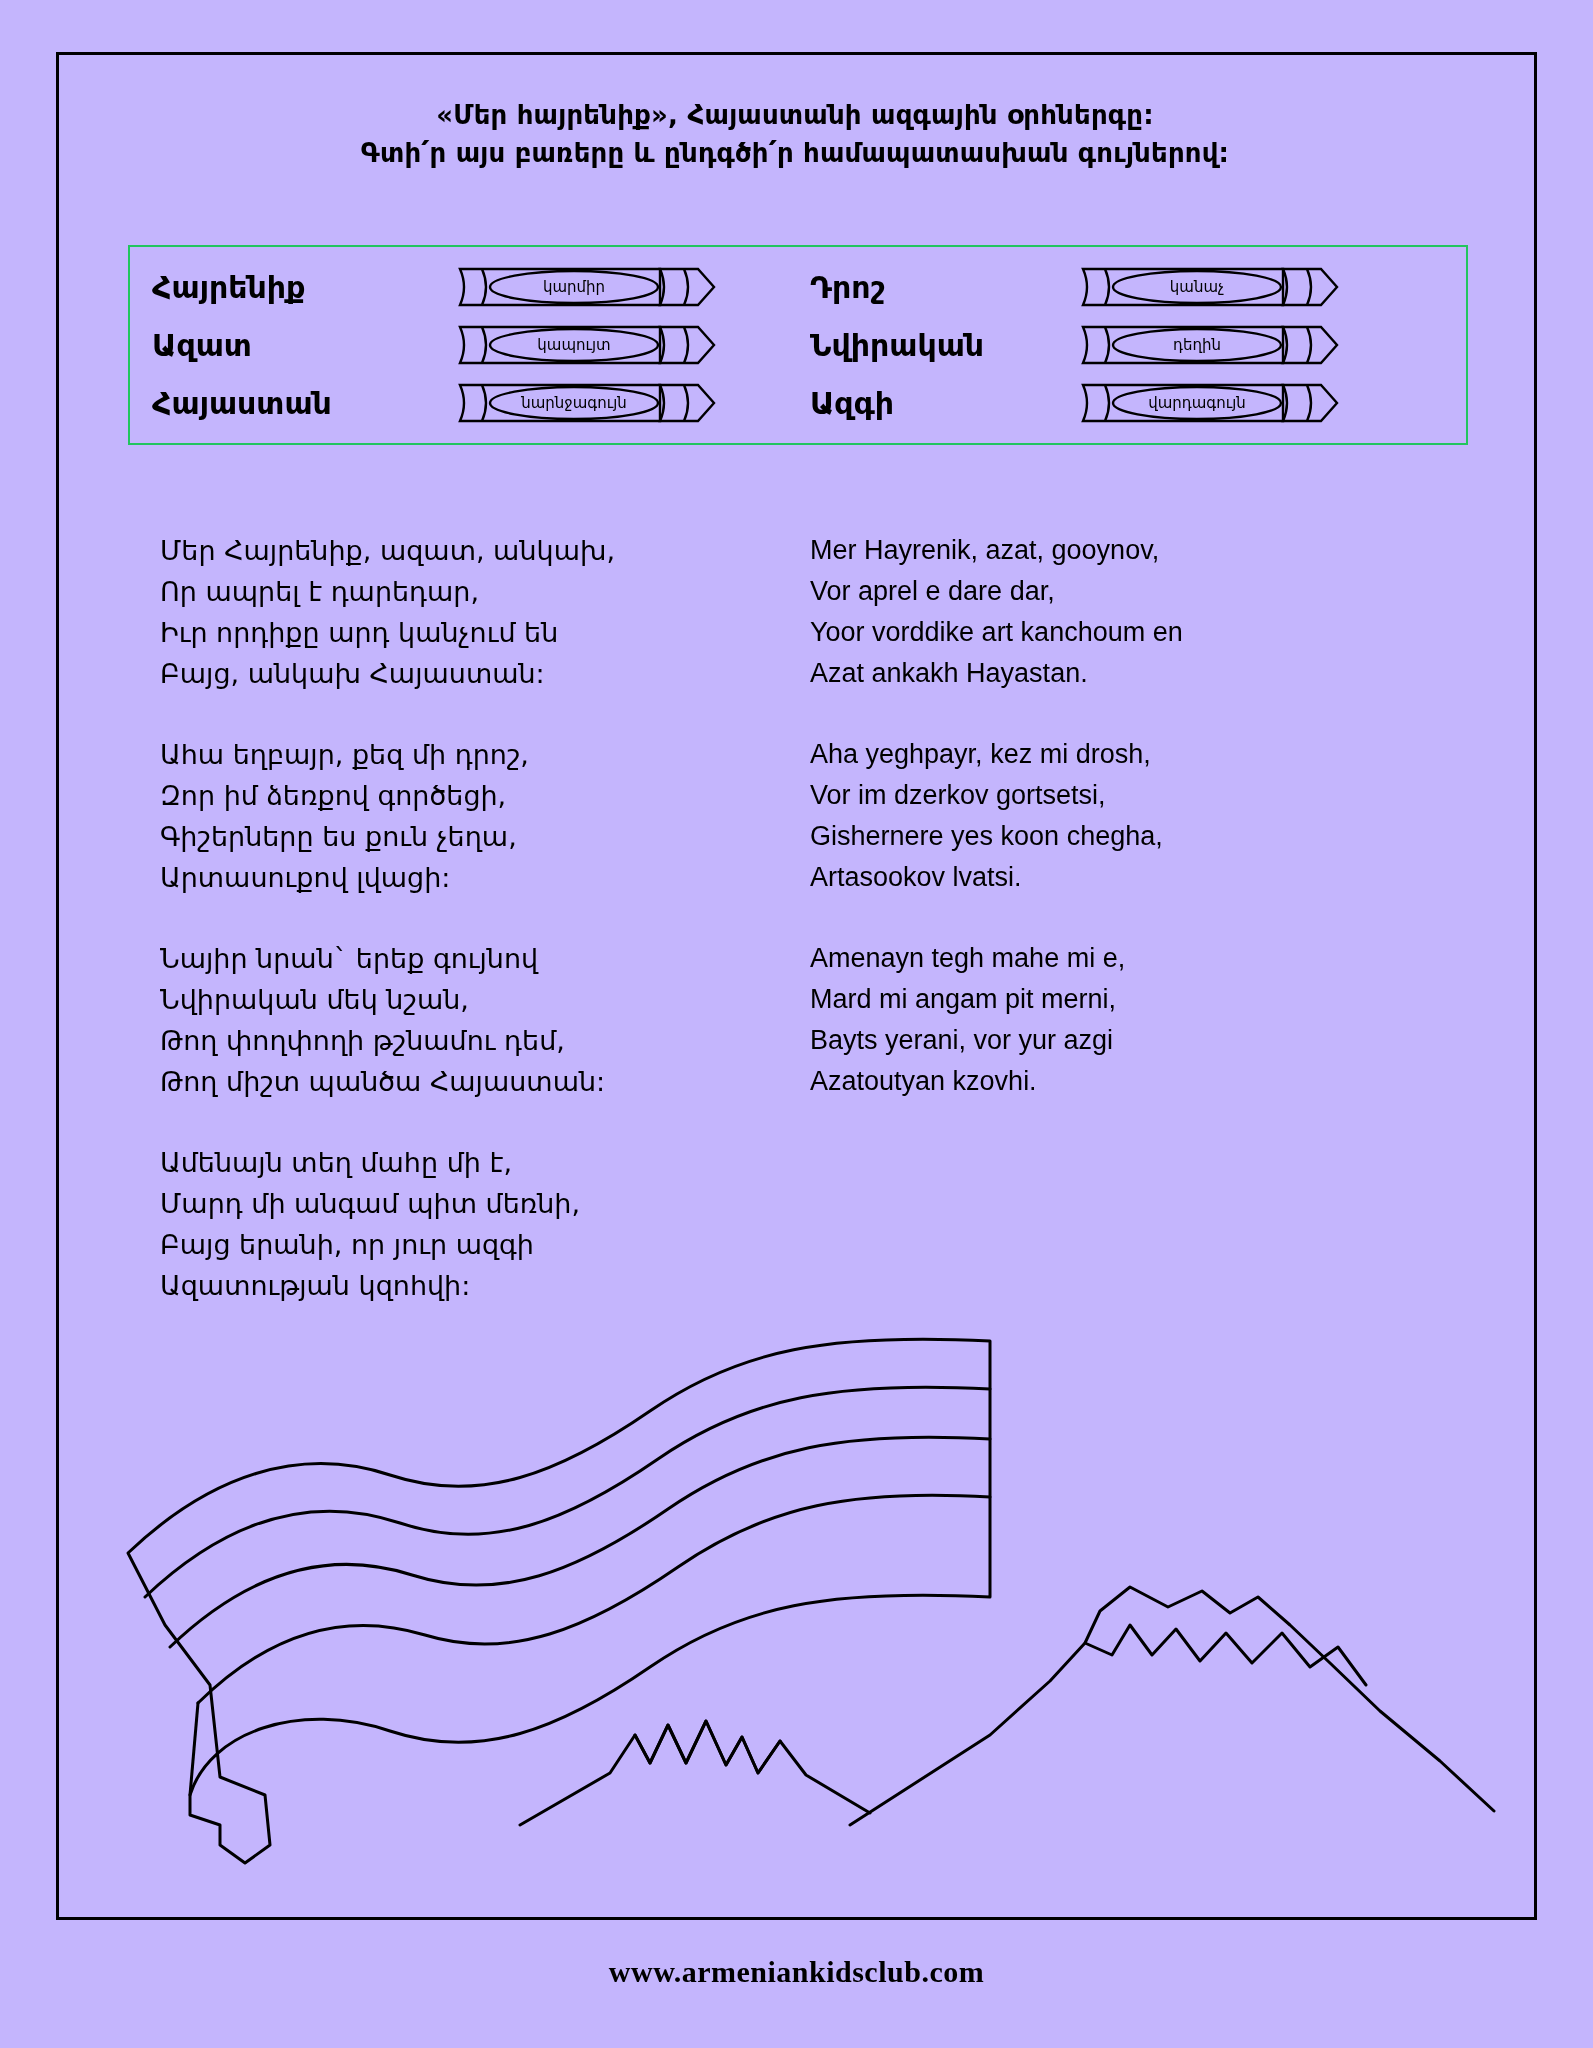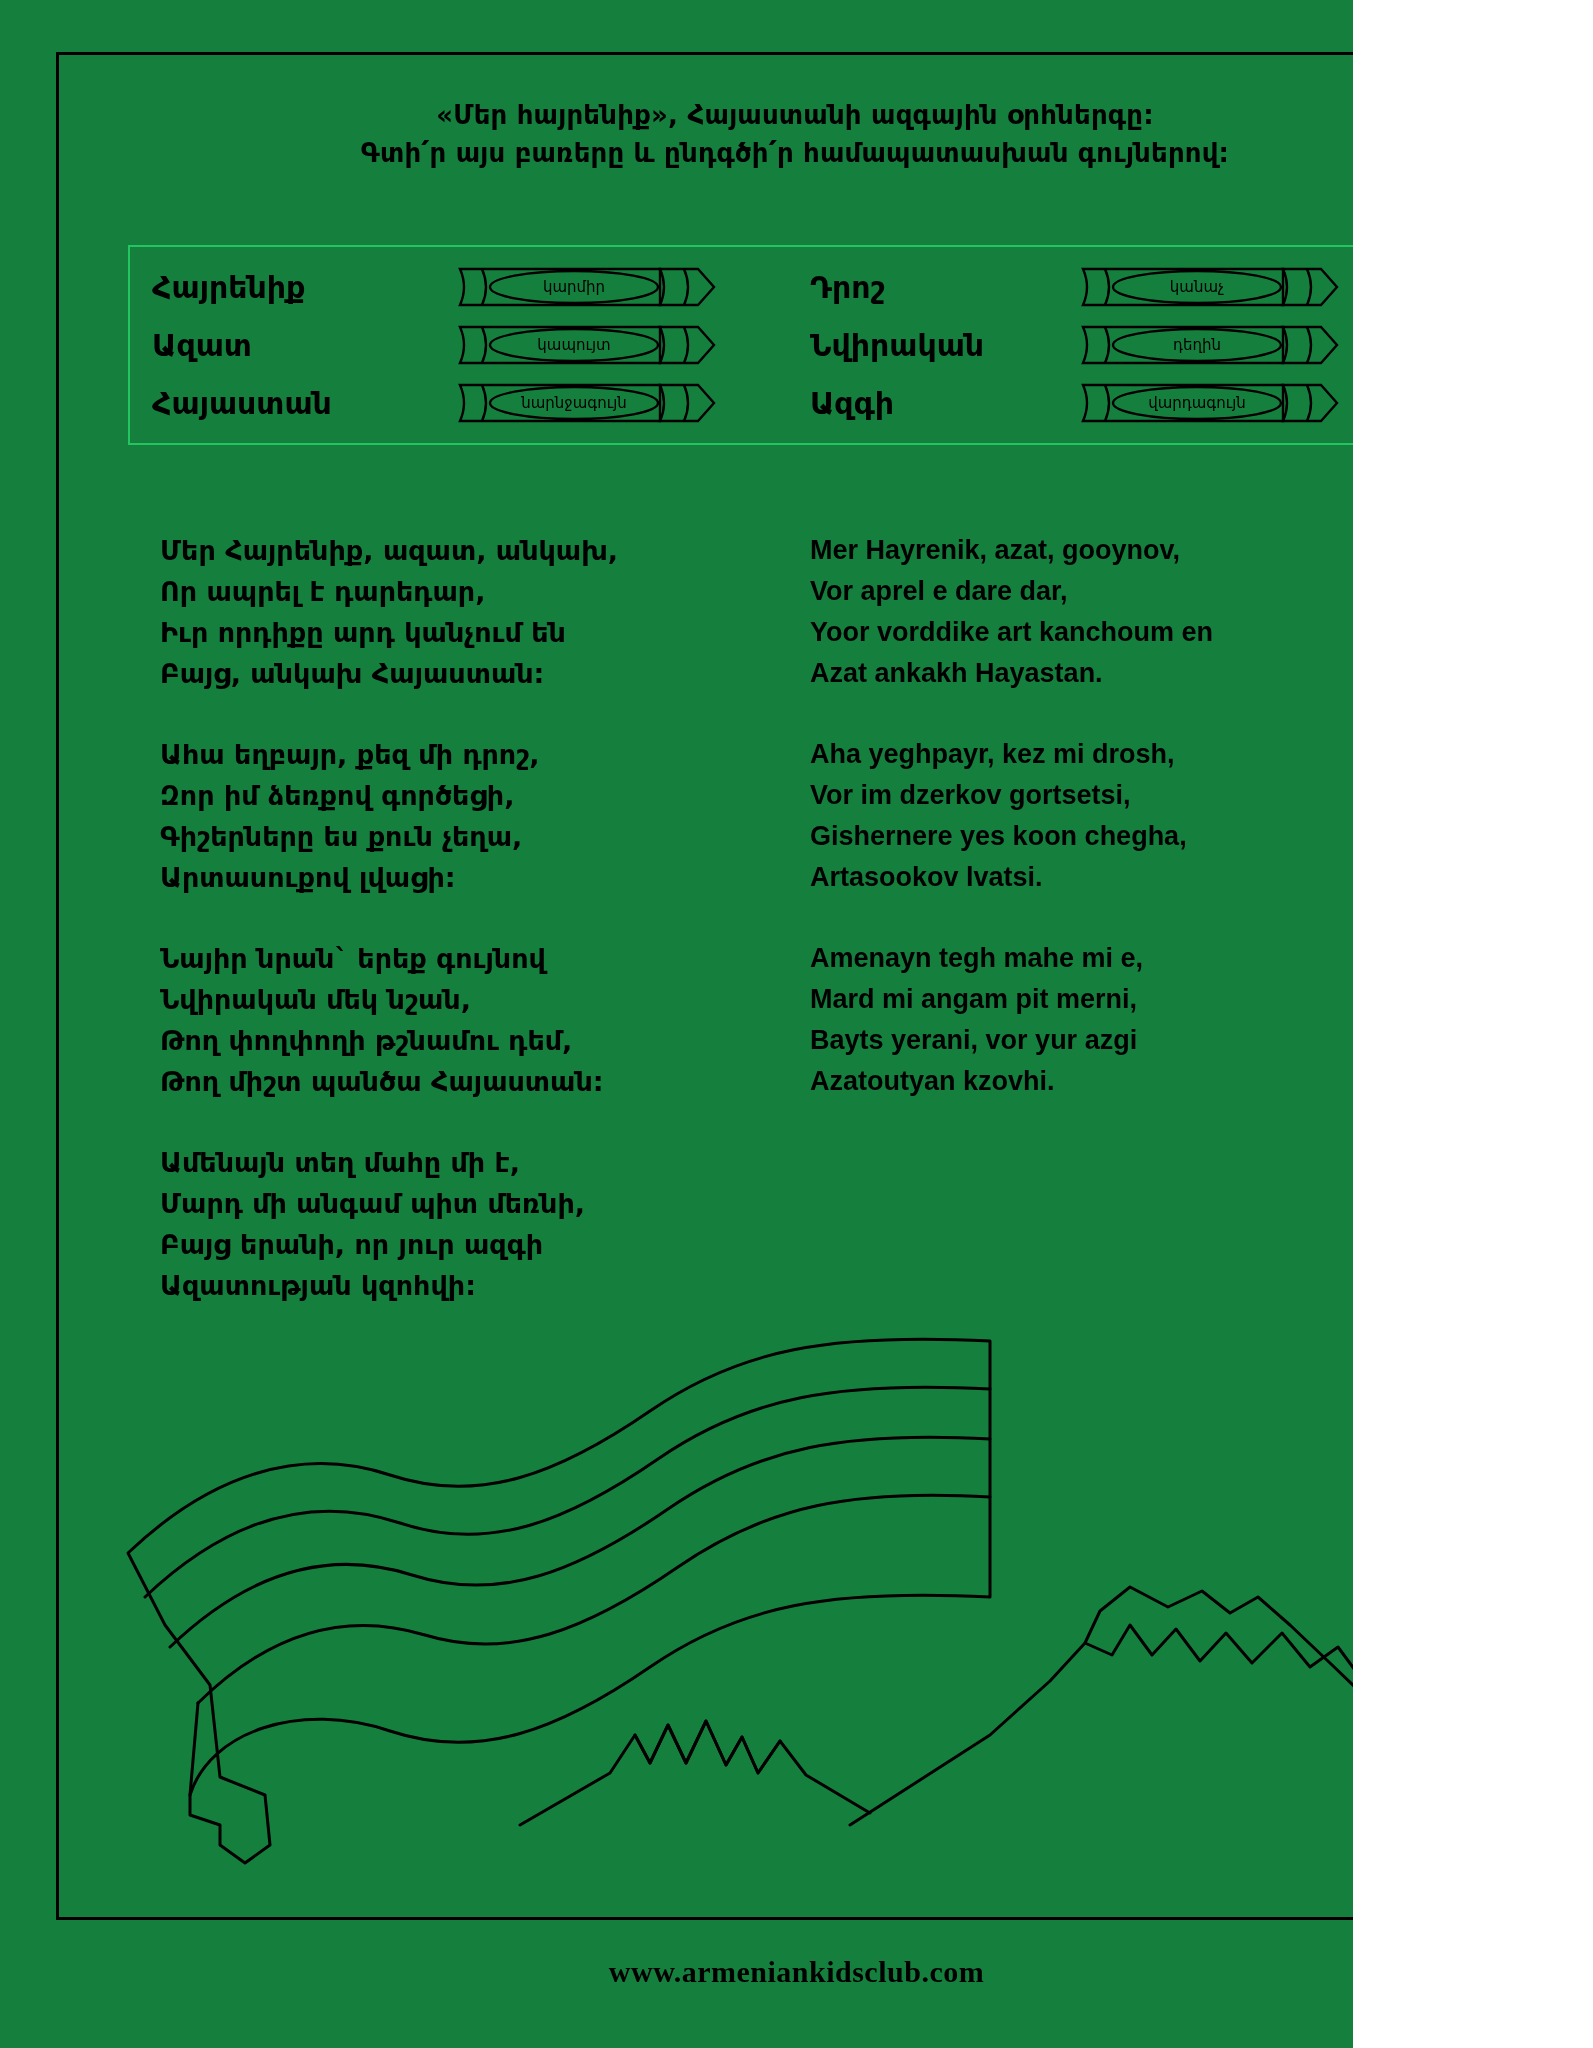--- a/index.html
+++ b/index.html
@@ -7,23 +7,23 @@
     padding: 0;
     background: #ffffff;
   }
   body {
     font-family: "DejaVu Sans", "Liberation Sans", sans-serif;
     color: #000000;
   }
 
   .page {
     position: relative;
-    width: 1353px;
+    width: 1593px;
     height: 2048px;
-    background: #15803d;
+    background: #c4b5fd;
     box-sizing: border-box;
     overflow: hidden;
   }
 
   
   .page-frame {
     position: absolute;
     left: 56px;
     top: 52px;
     width: 1481px;
@@ -123,21 +123,20 @@
   .verse {
     margin-bottom: 40px;
   }
   .verse:last-child { margin-bottom: 0; }
   .lyr-line {
     font-family: "DejaVu Sans", "Liberation Sans", sans-serif;
     font-size: 27px;
     line-height: 41px;
     color: #000;
     white-space: nowrap;
-    font-weight: bold;
   }
   .lyr-col.eng .lyr-line {
     font-family: "Liberation Sans", sans-serif;
     font-size: 27px;
     line-height: 41px;
   }
 
   
   .illustration {
     position: absolute;

